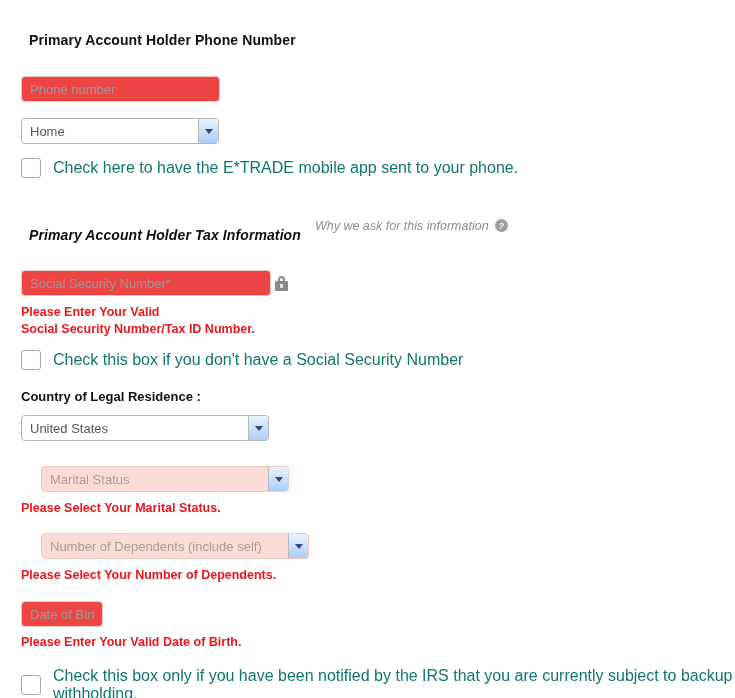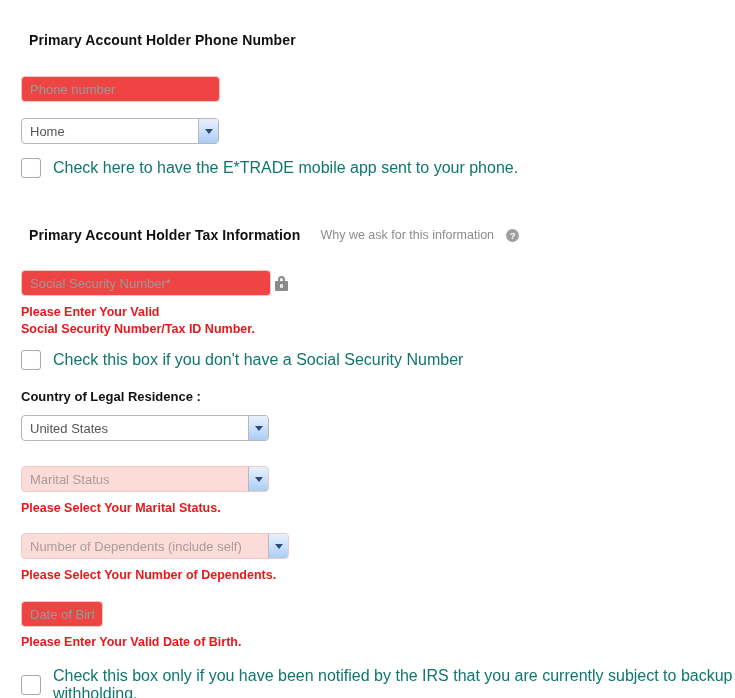--- a/index.html
+++ b/index.html
@@ -23,22 +23,22 @@
   
   .section-heading {
     font-size: 14px;
     font-weight: bold;
     color: #111111;
     margin: 8px;
     letter-spacing: 0.1px;
   }
   .heading-row {
     display: flex;
-    align-items: center;
-    gap: 12px;
+    gap: 6px;
+    font-style: italic;
   }
   .heading-note {
     font-size: 12.5px;
     font-weight: normal;
     color: #8c8c8c;
     letter-spacing: 0;
   }
 
   
   .help-icon {
@@ -155,20 +155,21 @@
     border-top: 5px solid #2c4a7c;
   }
   .select.normal {
     background: #ffffff;
     border: 1px solid #b6b6b6;
   }
   .select.normal .sel-text { color: #555555; }
   .select.error {
     background: #fbdcd8;
     border: 1px solid #efc9c4;
+    margin-left: 20px;
   }
   .select.error .sel-text { color: #a99c9b; }
 
   .select-phone-type { width: 198px; }
   .select-country    { width: 248px; }
   .select-marital    { width: 248px; }
   .select-dependents { width: 268px; }
 
   
   .check-row {

